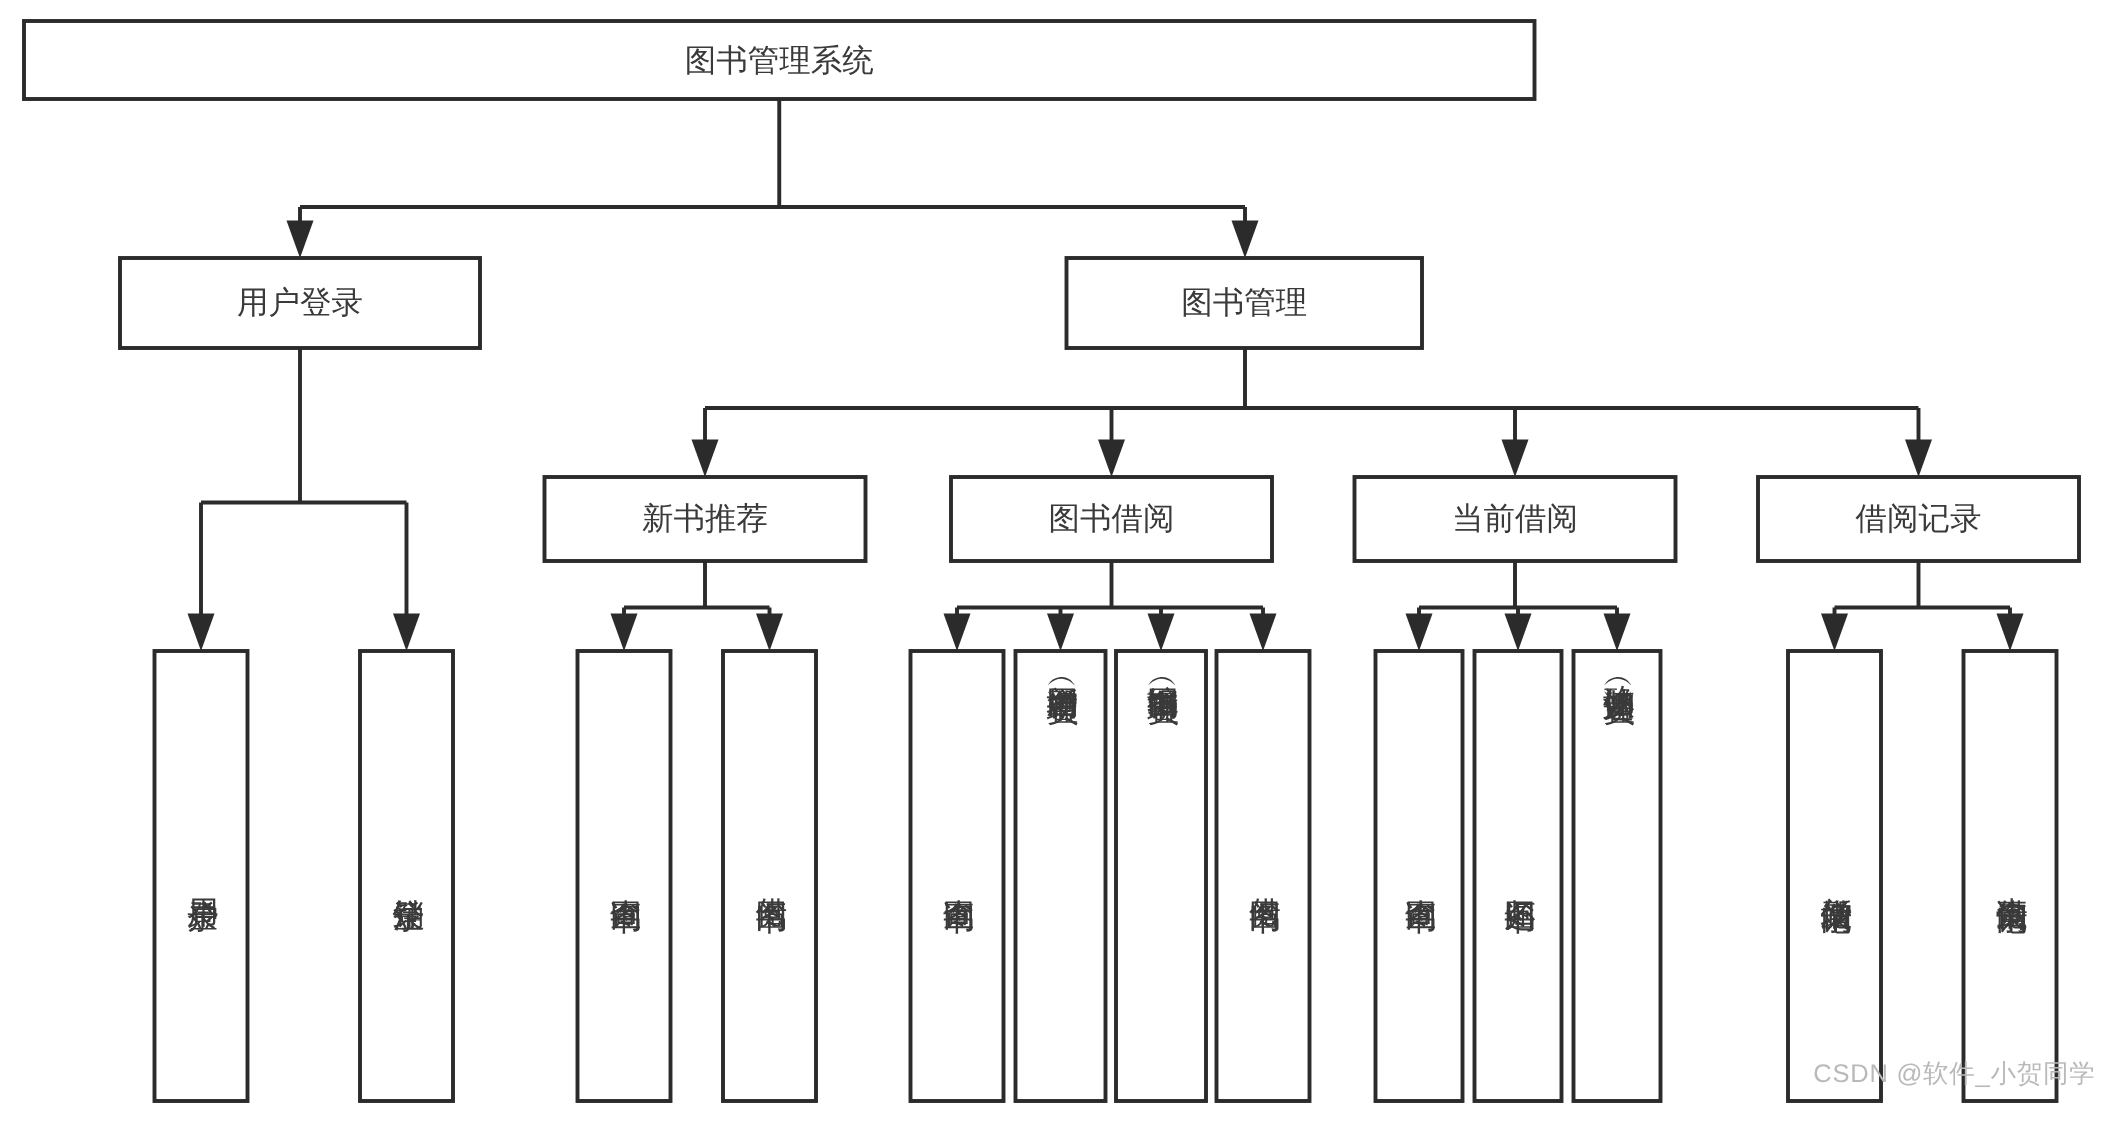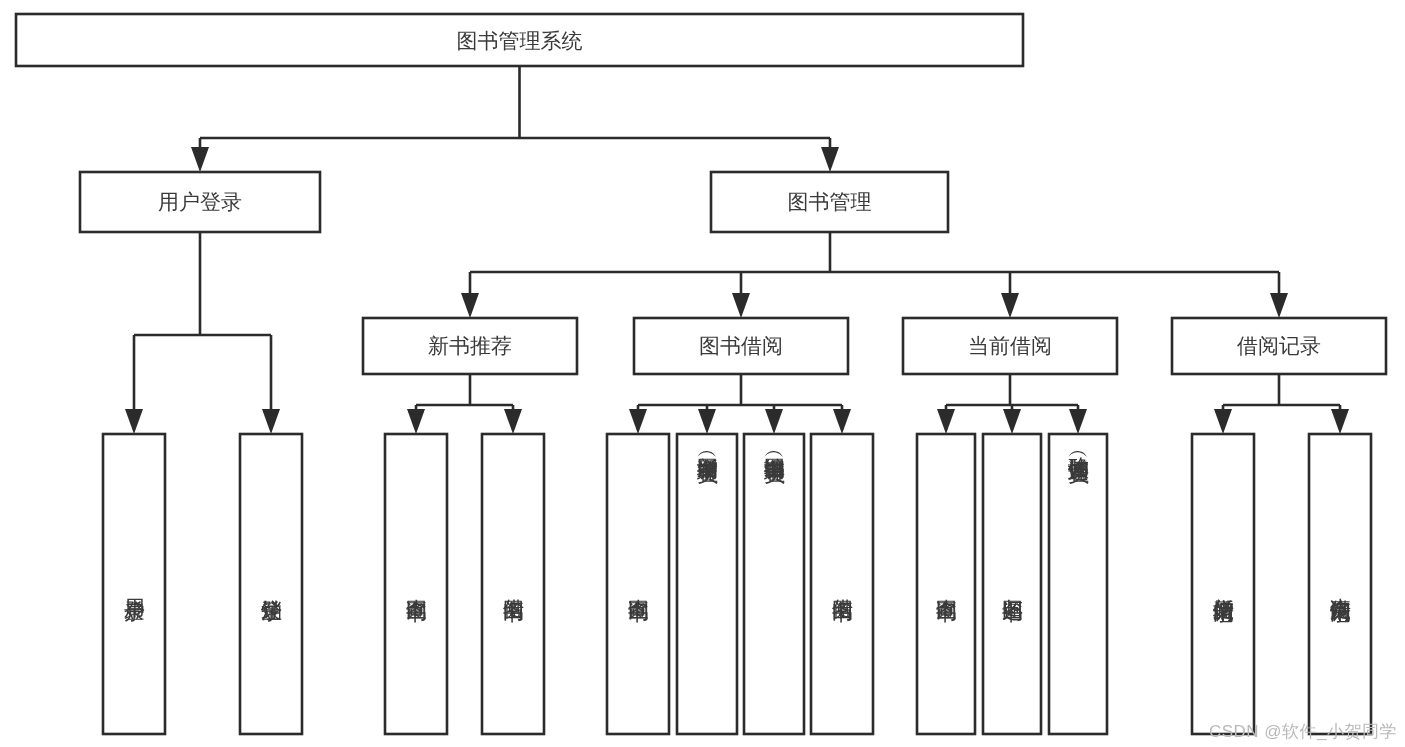--- a/index.html
+++ b/index.html
@@ -59,21 +59,21 @@
     font-size: 21px;
     color: #3a3a3a;
     line-height: 1.18;
     letter-spacing: 1px;
     white-space: nowrap;
     pointer-events: none;
   }
   .watermark {
     position: absolute;
     right: 8px;
-    bottom: 4px;
+    bottom: 20px;
     font-family: "Liberation Sans", "DejaVu Sans", sans-serif;
     font-size: 17px;
     color: #b9b9b9;
     letter-spacing: 0.5px;
     user-select: none;
   }
 </style>
 </head>
 <body>
 

